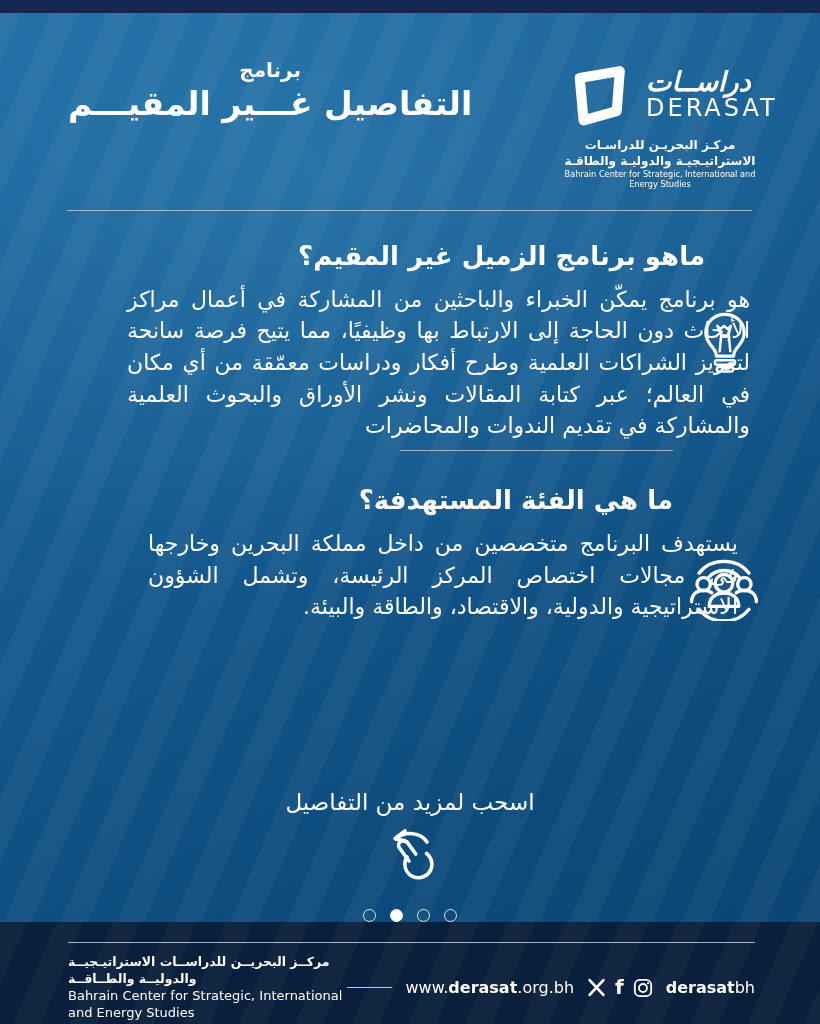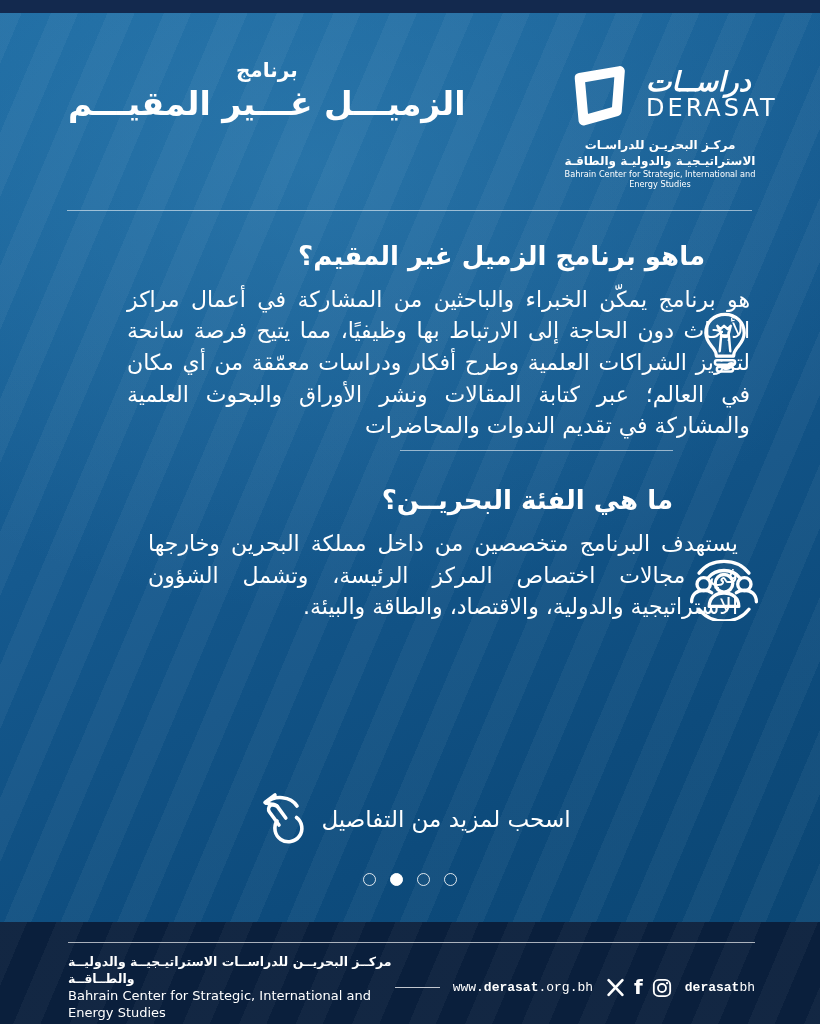--- a/index.html
+++ b/index.html
@@ -54,56 +54,56 @@
     font-size:22px; line-height:1.44; text-align:justify; text-align-last:right;
     margin-top:13px;
   }
   .sec1 .sec-body { width:623px; margin-left:auto; margin-right:5px; }
   .sec2 .sec-body { width:590px; margin-left:auto; margin-right:17px; }
   .sec-icon { position:absolute; }
   .sec1 .sec-icon { top:70px; right:6px; width:48px; height:68px; }
   .sec2 .sec-icon { top:68px; right:-6px; width:74px; height:68px; }
   svg.lineart { stroke:#fff; fill:none; stroke-linecap:round; stroke-linejoin:round; }
   
-  .swipe-row { display:flex; justify-content:center; align-items:center; gap:10px; margin-top:166px; }
+  .swipe-row { display:flex; justify-content:center; align-items:center; gap:10px; margin-top:166px;flex-direction:column; }
   .swipe-label { font-size:23px; }
   .swipe-icon { width:62px; height:60px; }
   .dots { display:flex; justify-content:center; align-items:center; gap:14px; margin-top:24px; direction:ltr; }
   .dot { width:13px; height:13px; border-radius:50%; border:1.6px solid rgba(255,255,255,0.85); }
   .dot.active { background:#fff; border-color:#fff; }
   
   .footer { position:absolute; bottom:0; left:0; right:0; height:102px; z-index:3; background:#0a1f3c; }
   .footer::before {
     content:""; position:absolute; inset:0;
     background:repeating-linear-gradient(113deg,
       rgba(255,255,255,0.035) 0 25px, rgba(255,255,255,0) 25px 52px);
   }
   .footer-line { position:relative; border:none; border-top:1.5px solid rgba(255,255,255,0.65); margin:20px 65px 0 68px; }
   .footer-content { position:relative; display:flex; justify-content:space-between; align-items:center; padding:11px 65px 0 68px; }
   .org-ar { font-size:12.5px; font-weight:bold; line-height:1.35; }
   .org-en { font-size:13px; line-height:1.3; }
   .footer-right { display:flex; align-items:center; gap:13px; direction:ltr; }
   .dash { width:45px; border-top:1.2px solid rgba(255,255,255,0.75); }
-  .url, .handle { font-size:13px; white-space:nowrap; direction:ltr;font-family:Liberation Mono, monospace; }
+  .url, .handle { font-size:16px; white-space:nowrap; direction:ltr; }
   .bold { font-weight:bold; }
   .socials { display:flex; align-items:center; gap:9px; }
   .social-fb { font-size:20px; font-weight:bold; line-height:1; transform:translateY(-1px); }
 </style>
 </head>
 <body>
 
 <div class="bg"></div>
 <div class="top-bar"></div>
 
 <div class="main">
 
   <header class="header">
     <div class="title-block">
       <div class="program-label">برنامج</div>
-      <div class="program-title">الزميـــل غـــير المقيـــم</div>
+      <div class="program-title">التفاصيل غـــير المقيـــم</div>
     </div>
     <div class="logo-block">
       <div class="logo-row">
         <svg class="logo-mark lineart" viewBox="0 0 96 96">
           <path d="M23,26 L75,17 L71,69 L28,81 Z" stroke-width="13" stroke-linejoin="round"></path>
         </svg>
         <div class="logo-names">
           <div class="logo-name-ar">دراســات</div>
           <div class="logo-name-en">DERASAT</div>
         </div>
@@ -126,21 +126,21 @@
         <path d="M17,15 l3.2,3.5 3.8,-3.5 3.8,3.5 3.2,-3.5 l-2.5,10 h-7 Z" stroke-width="2.6"></path>
         <path d="M21,25 l-1.5,16.5 M29,25 l1.5,16.5" stroke-width="2.6"></path>
         <rect x="14.5" y="51" width="21" height="4.5" rx="2.2" stroke-width="2.6"></rect>
         <rect x="16.5" y="58" width="17" height="4.5" rx="2.2" stroke-width="2.6"></rect>
       </svg>
     </section>
 
     <hr class="divider divider-short">
 
     <section class="sec2">
-      <h2 class="sec-heading">ما هي الفئة البحريــن؟</h2>
+      <h2 class="sec-heading">ما هي الفئة المستهدفة؟</h2>
       <p class="sec-body">يستهدف البرنامج متخصصين من داخل مملكة البحرين وخارجها في مجالات اختصاص المركز الرئيسة، وتشمل الشؤون الاستراتيجية والدولية، والاقتصاد، والطاقة والبيئة.</p>
       <svg class="sec-icon lineart" viewBox="0 0 80 72">
         <path d="M13,21 A33,30 0 0 1 67,21" stroke-width="3.6"></path>
         <path d="M23,26 A21,19 0 0 1 57,26" stroke-width="3.6"></path>
         <circle cx="18" cy="33" r="7.2" stroke-width="3.6"></circle>
         <path d="M5,52 c0,-8 5.5,-12.5 13,-12.5 c3.5,0 6.5,1 8.7,2.8" stroke-width="3.6"></path>
         <circle cx="62" cy="33" r="7.2" stroke-width="3.6"></circle>
         <path d="M75,52 c0,-8 -5.5,-12.5 -13,-12.5 c-3.5,0 -6.5,1 -8.7,2.8" stroke-width="3.6"></path>
         <circle cx="40" cy="32" r="9.5" stroke-width="3.6"></circle>
         <path d="M24,57 c0,-9.5 7,-14.5 16,-14.5 c9,0 16,5 16,14.5 Z" stroke-width="3.6"></path>

